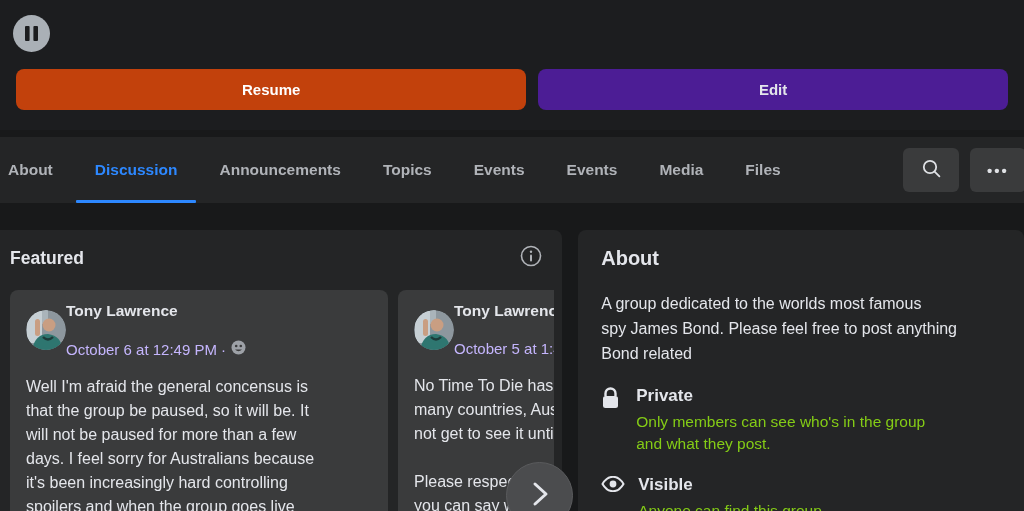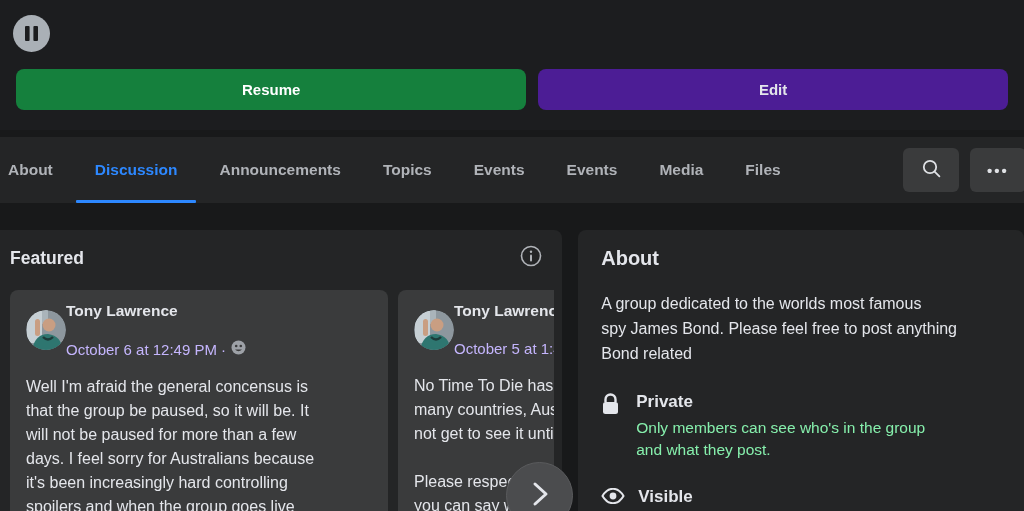--- a/index.html
+++ b/index.html
@@ -13,21 +13,21 @@
   
   .banner { background:#1c1d1f; padding:13px 16px 20px 13px; }
   .banner-head { display:flex; align-items:flex-start; gap:19px; }
   .pause-badge { flex:0 0 auto; margin-top:2px; }
   .banner-title { font-size:17.5px; font-weight:700; color:#e4e6eb; letter-spacing:.1px; }
   .banner-sub { font-size:15.5px; color:#b0b3b8; margin-top:3px; }
   .banner-buttons { display:flex; gap:12px; margin-top:13px; padding-left:3px; }
   .btn { height:41px; border:none; border-radius:8px; font-family:inherit;
          font-size:15px; font-weight:700; cursor:pointer; display:flex;
          align-items:center; justify-content:center; }
-  .btn-primary { background:#15803d; color:#ffffff; flex:516 0 0; }
+  .btn-primary { background:#c2410c; color:#ffffff; flex:516 0 0; }
   .btn-secondary { background:#4c1d95; color:#e4e6eb; flex:475 0 0; }
   
   .navbar { background:#242526; height:66px; margin-top:7px; display:flex;
             align-items:center; padding:0 10px 0 0; }
   .tab { height:66px; line-height:66px; padding:0 21px; font-size:15.5px;
          font-weight:700; color:#b0b3b8; cursor:pointer; position:relative; }
   .tab:first-child { padding-left:8px; }
   .tab.active { color:#2d88ff; }
   .tab.active::after { content:""; position:absolute; left:2px; right:2px;
          bottom:0; height:3px; background:#2d88ff; border-radius:1px; }
@@ -53,25 +53,25 @@
   .avatar { width:40px; height:40px; border-radius:50%; overflow:hidden; flex:0 0 auto; cursor:pointer; }
   .author { font-size:15.5px; font-weight:700; color:#e4e6eb; cursor:pointer; }
   .post-date { font-size:15px; color:#c4b5fd; margin-top:20px; display:flex;
          align-items:center; gap:5px; }
   .post-text { margin-top:17px; font-size:16px; line-height:24px; color:#e4e6eb;
          white-space:pre-wrap; }
   
   .about-panel { margin-left:16px; width:460px; height:340px; padding:17px 24px 0 23px; }
   .about-title { font-size:20px; font-weight:700; }
   .about-desc { margin-top:21px; font-size:16px; line-height:25px; white-space:pre-line; }
-  .privacy-row { display:flex; gap:13px; margin-top:26px; }
+  .privacy-row { display:flex; gap:13px; margin-top:20px; }
   .privacy-icon-col { flex:0 0 22px; padding-top:1px; }
   .privacy-name { font-size:17px; font-weight:700; }
   .privacy-desc { margin-top:5px; font-size:15.5px; line-height:22px;
-         color:#86efac; white-space:pre-line; }
+         color:#84cc16; white-space:pre-line; }
   
   .next-btn { position:absolute; left:506px; top:462px; width:67px; height:67px;
          border-radius:50%; background:#4b4c4e; border:1px solid #5a5b5d;
          display:flex; align-items:center; justify-content:center; cursor:pointer; z-index:5; }
 </style>
 </head>
 <body>
 
 <div class="banner">
   <div class="banner-head">

